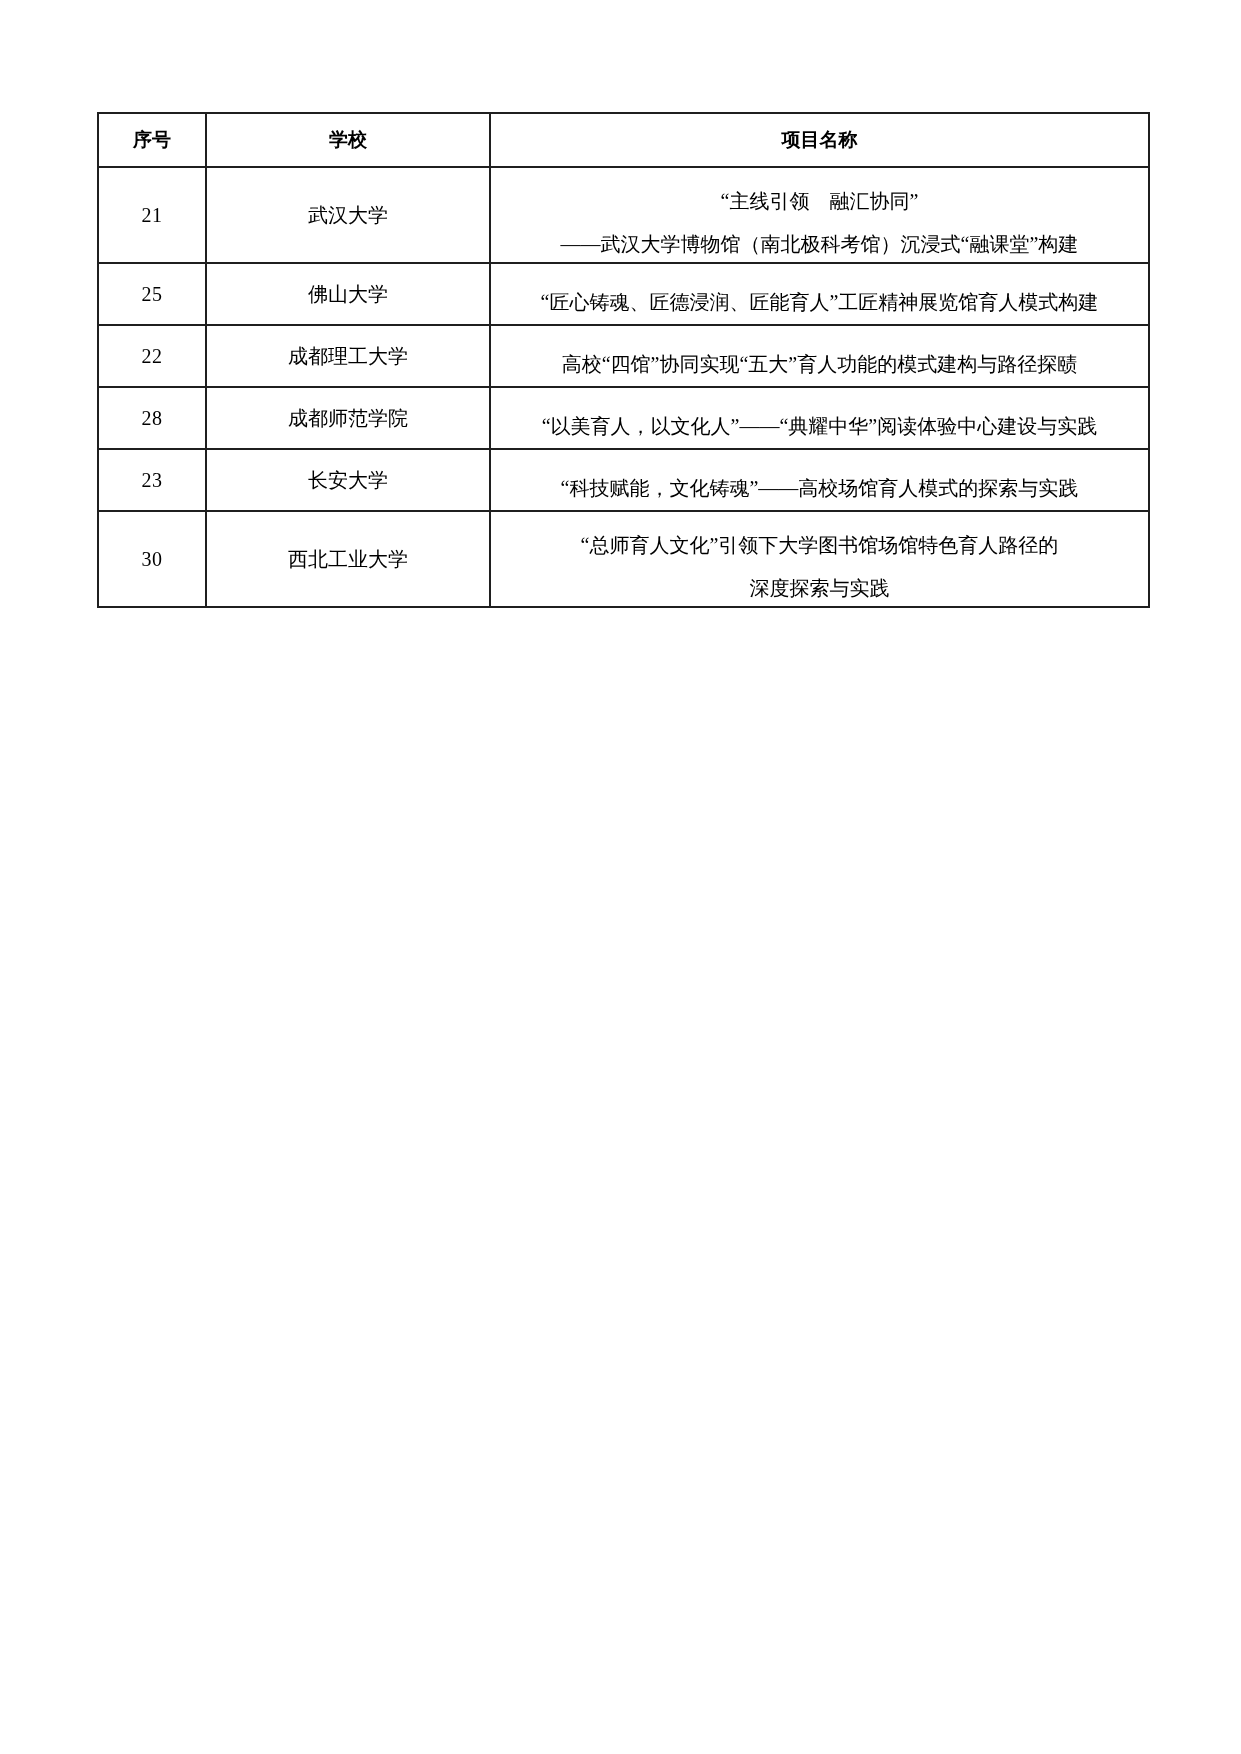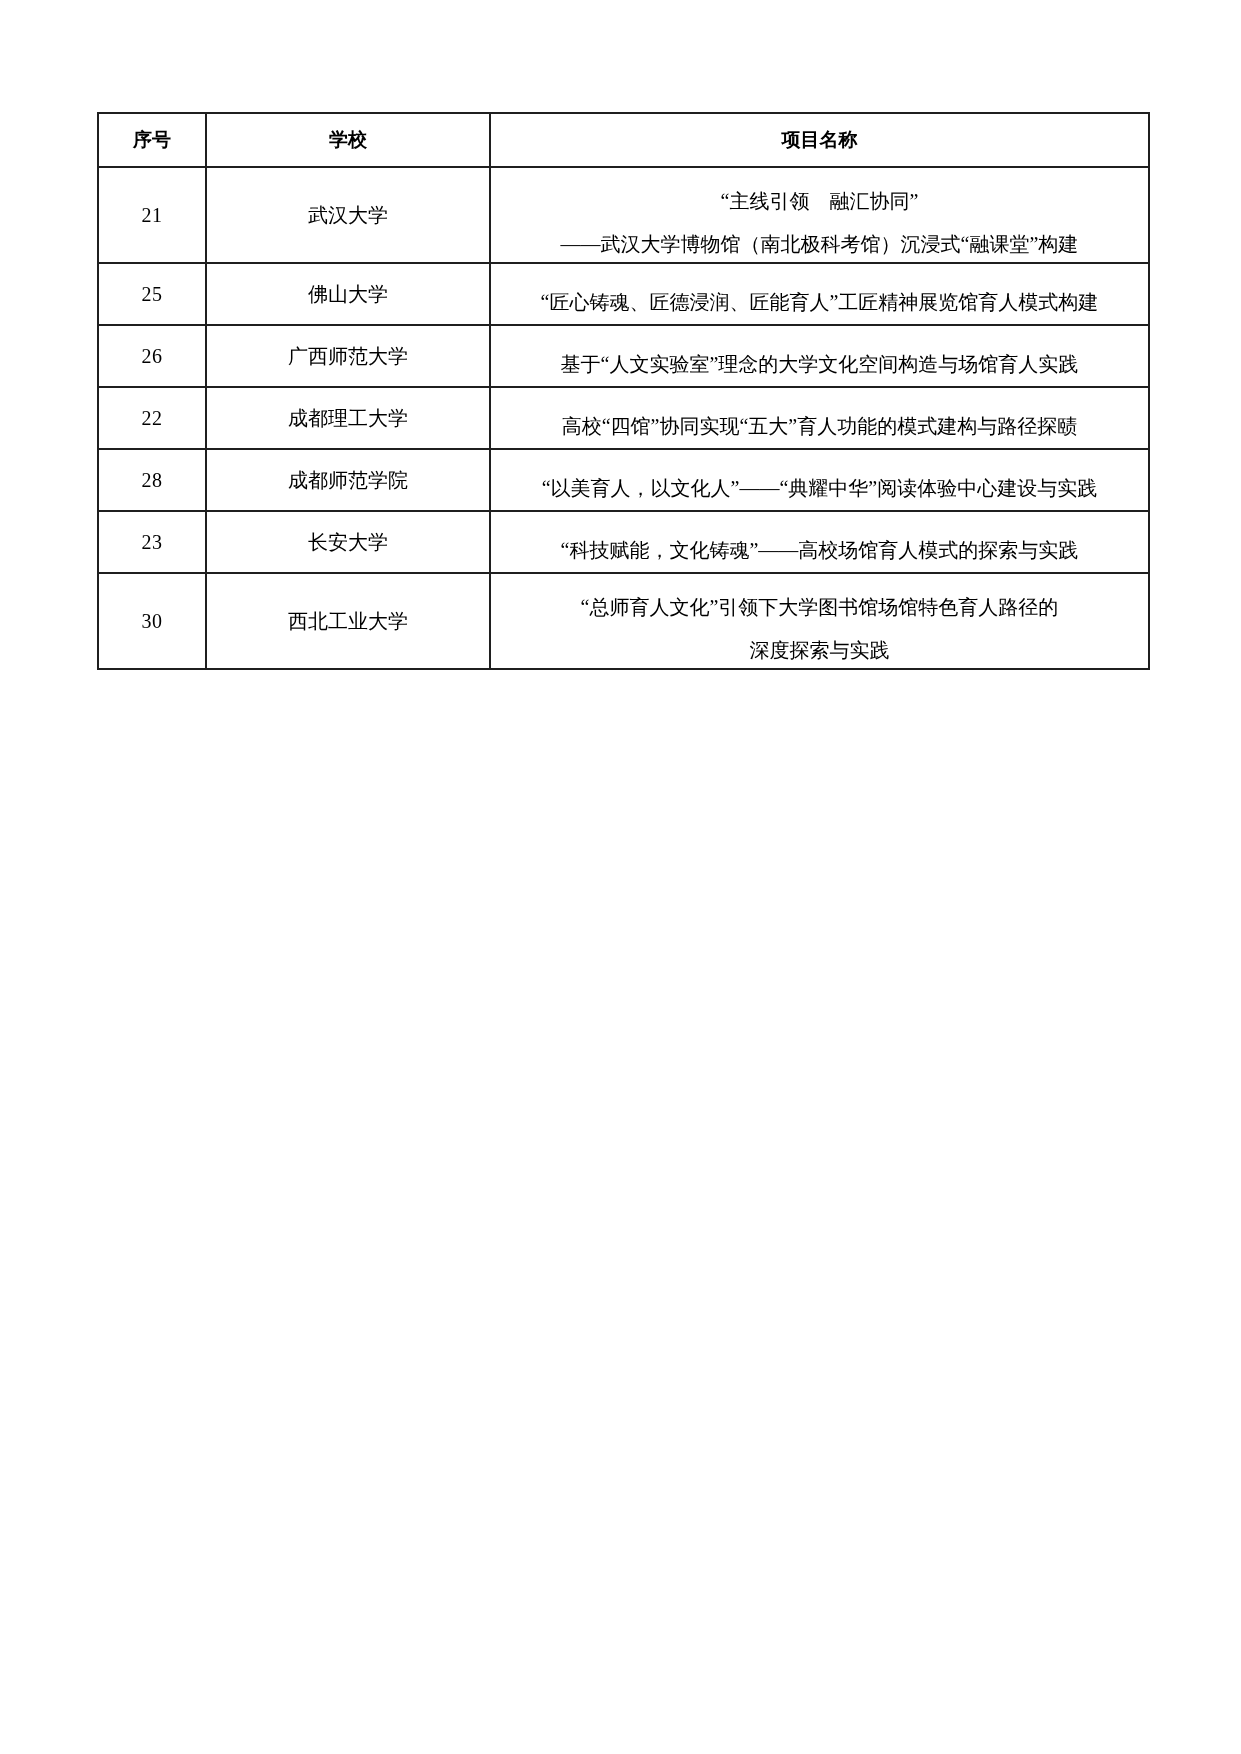--- a/index.html
+++ b/index.html
@@ -86,27 +86,20 @@
         </td>
       </tr>
       <tr class="row-1line">
         <td class="cell-no">25</td>
         <td class="cell-school">佛山大学</td>
         <td class="cell-project">
           <div class="project-line">“匠心铸魂、匠德浸润、匠能育人”工匠精神展览馆育人模式构建</div>
         </td>
       </tr>
       <tr class="row-1line">
-        <td class="cell-no">26</td>
-        <td class="cell-school">广西师范大学</td>
-        <td class="cell-project">
-          <div class="project-line">基于“人文实验室”理念的大学文化空间构造与场馆育人实践</div>
-        </td>
-      </tr>
-      <tr class="row-1line">
         <td class="cell-no">22</td>
         <td class="cell-school">成都理工大学</td>
         <td class="cell-project">
           <div class="project-line">高校“四馆”协同实现“五大”育人功能的模式建构与路径探赜</div>
         </td>
       </tr>
       <tr class="row-1line">
         <td class="cell-no">28</td>
         <td class="cell-school">成都师范学院</td>
         <td class="cell-project">

